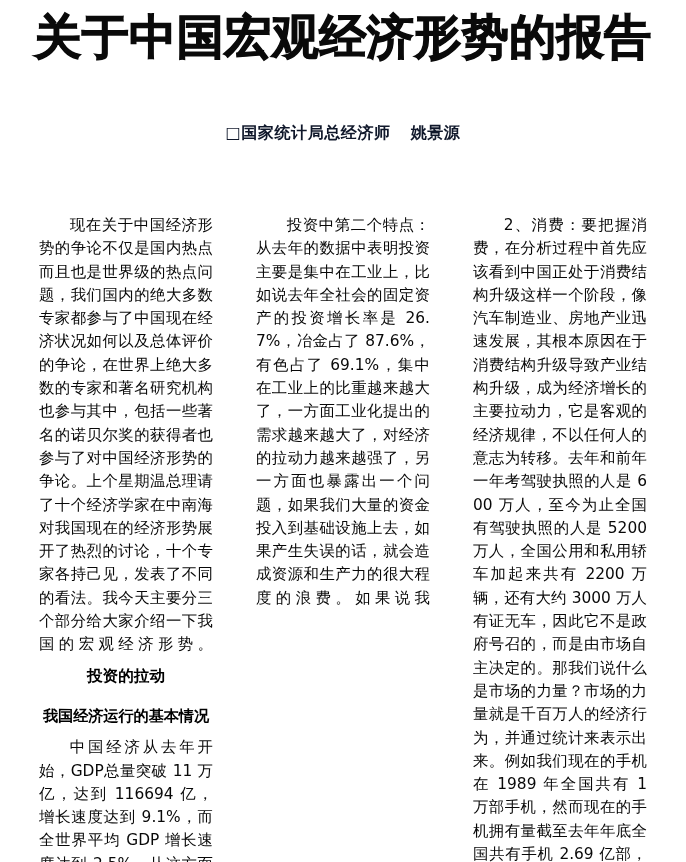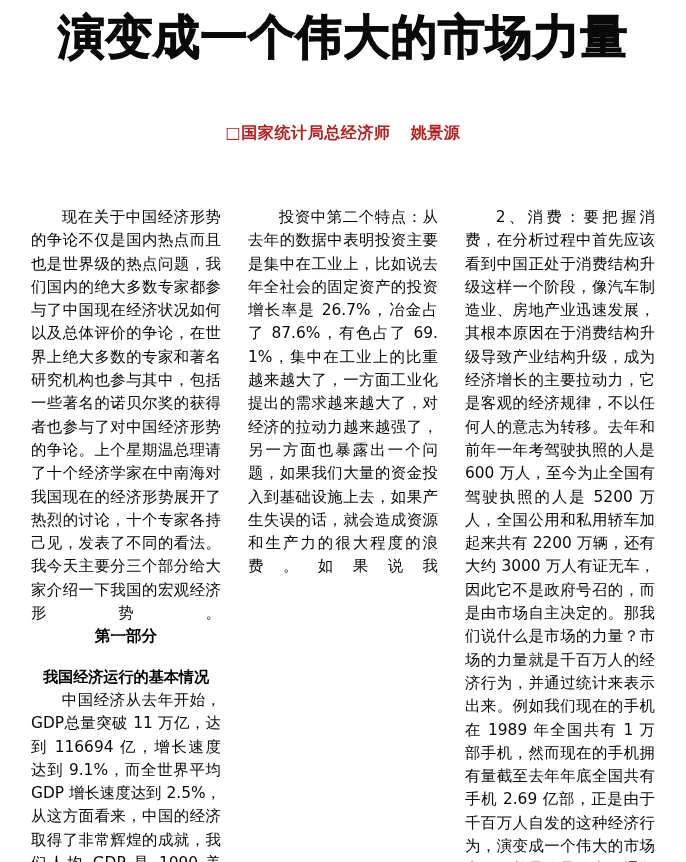--- a/index.html
+++ b/index.html
@@ -48,21 +48,21 @@
     position: absolute;
     left: 0;
     top: 122px;
     width: 686px;
     text-align: center;
     font-family: "DejaVu Serif", "Liberation Serif", serif;
     font-size: 16px;
     font-weight: 700;
     line-height: 22px;
     letter-spacing: 0.6px;
-    color: #b91c1c;
+    color: #0f172a;
     white-space: nowrap;
   }
   .byline .bullet {
     font-family: "DejaVu Sans", "Liberation Sans", sans-serif;
     font-weight: 400;
   }
   .byline .gap {
     display: inline-block;
     width: 20px;
   }
@@ -78,21 +78,21 @@
     flex-direction: row;
     justify-content: space-between;
     align-items: flex-start;
   }
   .col {
     width: 190px;
     height: 656px;
     overflow: hidden;
   }
   .col p {
-    margin: 0;
+    margin: 8px;
     font-family: "DejaVu Sans", "Liberation Sans", sans-serif;
     font-size: 15.4px;
     line-height: 23.3px;
     text-align: justify;
     text-align-last: justify;
     text-justify: inter-character;
     color: #080808;
     word-break: break-all;
     letter-spacing: 0px;
   }
@@ -117,31 +117,31 @@
     letter-spacing: -0.1px;
     margin-top: 17px;
   }
 </style>
 </head>
 <body>
 
 <div class="page">
 
   <div class="masthead">
-    <div class="doc-title">演变成一个伟大的市场力量</div>
+    <div class="doc-title">关于中国宏观经济形势的报告</div>
     <div class="byline">
       <span class="bullet">□</span><span>国家统计局总经济师</span><span class="gap"></span><span>姚景源</span>
     </div>
   </div>
 
   <div class="columns">
 
     <div class="col">
       <p class="indent">现在关于中国经济形势的争论不仅是国内热点而且也是世界级的热点问题，我们国内的绝大多数专家都参与了中国现在经济状况如何以及总体评价的争论，在世界上绝大多数的专家和著名研究机构也参与其中，包括一些著名的诺贝尔奖的获得者也参与了对中国经济形势的争论。上个星期温总理请了十个经济学家在中南海对我国现在的经济形势展开了热烈的讨论，十个专家各持己见，发表了不同的看法。我今天主要分三个部分给大家介绍一下我国的宏观经济形势。</p>
-      <h2 class="section">第一部分</h2>
+      <h2 class="section">投资的拉动</h2>
       <h2 class="section sub">我国经济运行的基本情况</h2>
       <p class="indent last">中国经济从去年开始，GDP总量突破 11 万亿，达到 116694 亿，增长速度达到 9.1%，而全世界平均 GDP 增长速度达到 2.5%，从这方面看来，中国的经济取得了非常辉煌的成就，我们人均 GDP 是 1090 美金，这也是一个很重要的经济增长平台，标志着中国经济迈上了一个崭新的经济增长平台，对 9.1% 的增长速度主要从供给和需求的经济角度分析。从供给的角度我们可以得到两个结论，一是中国工业化的步伐在迅速的加快，二是在步伐不断加快的过程中，重化工业比重在不断上升。</p>
     </div>
 
     <div class="col">
       <p class="indent">投资中第二个特点：从去年的数据中表明投资主要是集中在工业上，比如说去年全社会的固定资产的投资增长率是 26.7%，冶金占了 87.6%，有色占了 69.1%，集中在工业上的比重越来越大了，一方面工业化提出的需求越来越大了，对经济的拉动力越来越强了，另一方面也暴露出一个问题，如果我们大量的资金投入到基础设施上去，如果产生失误的话，就会造成资源和生产力的很大程度的浪费。如果说我</p>
     </div>
 
     <div class="col">
       <p class="indent">2、消费：要把握消费，在分析过程中首先应该看到中国正处于消费结构升级这样一个阶段，像汽车制造业、房地产业迅速发展，其根本原因在于消费结构升级导致产业结构升级，成为经济增长的主要拉动力，它是客观的经济规律，不以任何人的意志为转移。去年和前年一年考驾驶执照的人是 600 万人，至今为止全国有驾驶执照的人是 5200 万人，全国公用和私用轿车加起来共有 2200 万辆，还有大约 3000 万人有证无车，因此它不是政府号召的，而是由市场自主决定的。那我们说什么是市场的力量？市场的力量就是千百万人的经济行为，并通过统计来表示出来。例如我们现在的手机在 1989 年全国共有 1 万部手机，然而现在的手机拥有量截至去年年底全国共有手机 2.69 亿部，正是由于千百万人自发的这种经济行为，演变成一个伟大的市场力量，并最终导致电子通讯制造业在 39 个行业中独占鳌头，成为龙头老大。</p>

